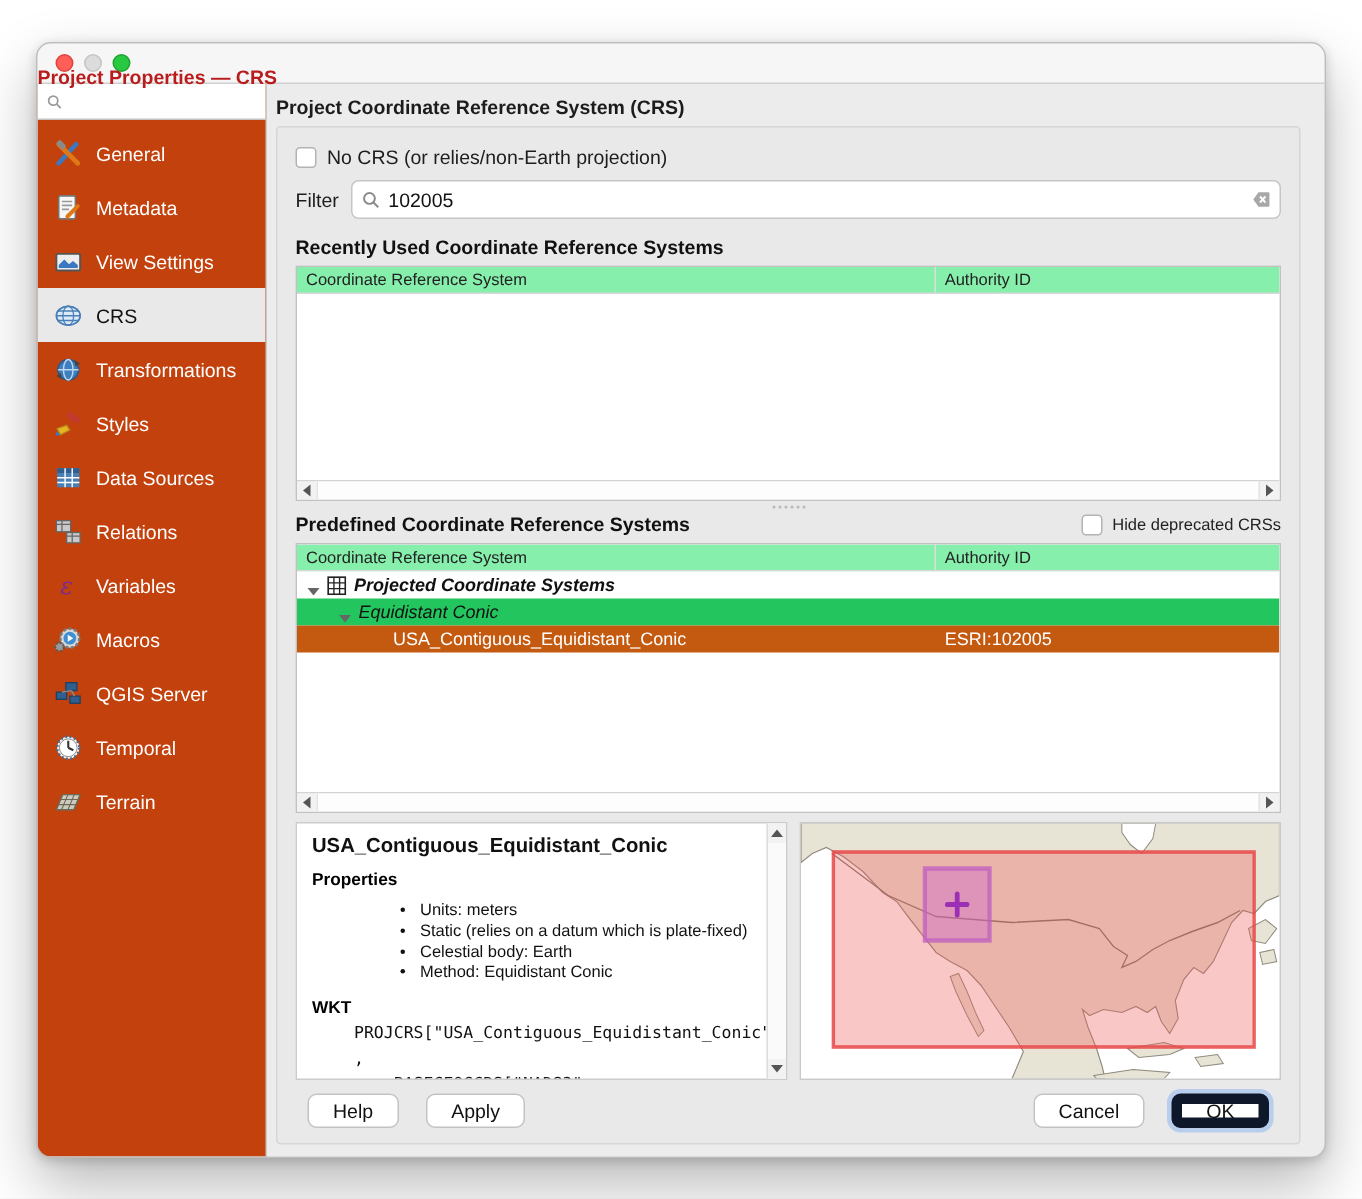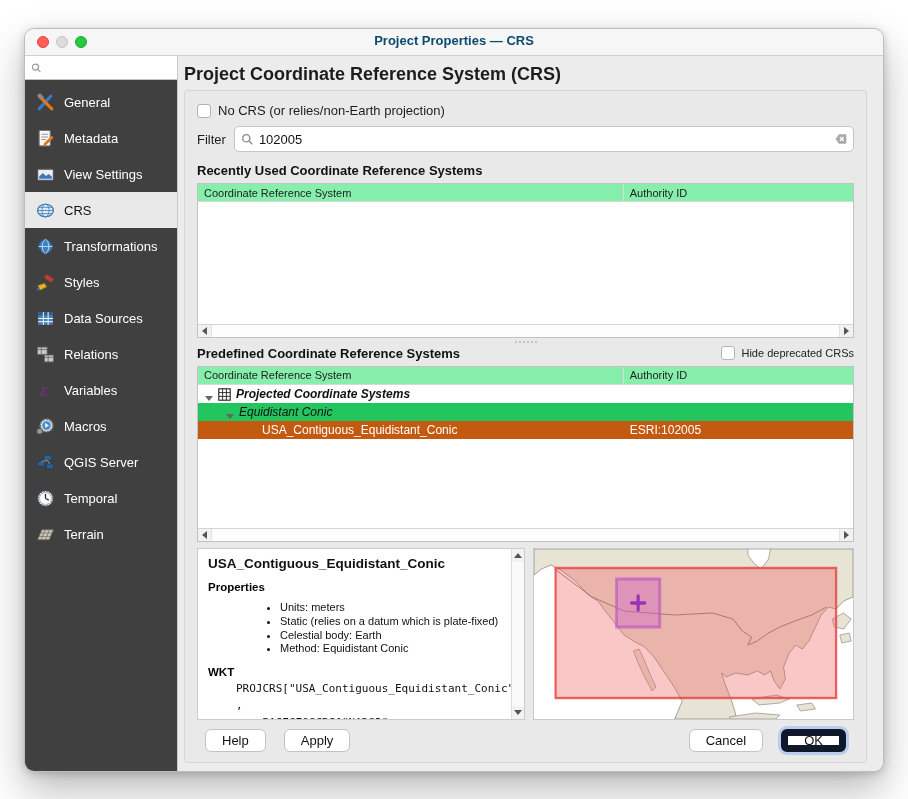--- a/index.html
+++ b/index.html
@@ -3,33 +3,33 @@
 <meta charset="utf-8">
 <style>
   * { margin:0; padding:0; box-sizing:border-box; }
   html,body { width:908px; height:799px; background:#fff; font-family:"Liberation Sans","DejaVu Sans",sans-serif; }
   .window{ position:absolute; left:24px; top:28px; width:860px; height:744px; background:#ececec;
            border-radius:10px; border:1px solid #bdbdbd; box-shadow:0 18px 40px rgba(0,0,0,.28),0 2px 8px rgba(0,0,0,.18); overflow:hidden; display:flex; flex-direction:column;}
   
   .titlebar{ height:27px; background:#f6f6f6; border-bottom:1px solid #d0d0d0; position:relative; flex:0 0 auto;}
   .lights{ position:absolute; left:12px; top:7px; display:flex; gap:7px;}
   .light{ width:12px; height:12px; border-radius:50%;}
-  .titlebar .title{ position:absolute; left:0; right:0; top:4px; text-align:center; font-size:13px; font-weight:bold; color:#0c4a6e;}
+  .titlebar .title{ position:absolute; left:0; right:0; top:15px; font-size:13px; font-weight:bold; color:#b91c1c;}
   
   .main{ flex:1; display:flex; min-height:0;}
-  .sidebar{ width:153px; background:#404040; display:flex; flex-direction:column; flex:0 0 auto; border-right:1px solid #c9c9c9;}
+  .sidebar{ width:153px; background:#c2410c; display:flex; flex-direction:column; flex:0 0 auto; border-right:1px solid #c9c9c9;}
   .side-search{ height:24px; background:#ffffff; border-bottom:1px solid #c4c4c4; display:flex; align-items:center; padding:0 6px; gap:4px;}
   .side-search input{ border:none; outline:none; width:100%; font-size:12px; background:transparent;}
   .side-items{ flex:1; overflow:hidden; padding-top:4px;}
   .side-item{ height:36px; display:flex; align-items:center; gap:9px; padding-left:10px; color:#ffffff; font-size:13px; cursor:default;}
   .side-item.selected{ background:#e9e9e9; color:#111111;}
   .side-icon{ width:20px; height:20px; flex:0 0 auto; display:flex; align-items:center; justify-content:center;}
   
   .content{ flex:1; display:flex; flex-direction:column; background:#ececec; padding:6px 16px 8px 6px; min-width:0;}
-  .page-title{ font-size:18px; font-weight:bold; color:#1c1c1c; padding:2px 0 5px 0;}
+  .page-title{ font-size:13px; font-weight:bold; color:#1c1c1c; padding:2px 0 5px 0;}
   .groupbox{ flex:1; border:1px solid #d6d6d6; background:#e9e9e9; border-radius:3px; padding:10px 12px 8px 12px; display:flex; flex-direction:column; min-height:0;}
   .row{ display:flex; align-items:center;}
   .checkbox{ width:14px; height:14px; background:#fff; border:1px solid #b3b3b3; border-radius:3px; flex:0 0 auto;}
   .nocrs-row{ gap:7px; margin:2px 0 8px 0; font-size:13px; color:#1d1d1d;}
   .filter-row{ gap:8px; margin-bottom:9px; font-size:13px; color:#1d1d1d;}
   .searchfield{ flex:1; height:26px; background:#fff; border:1px solid #c6c6c6; border-radius:5px; display:flex; align-items:center; padding:0 6px; gap:5px;}
   .searchfield .value{ flex:1; font-size:13px; color:#111;}
   .section-title{ font-size:13px; font-weight:bold; color:#111; margin:2px 0 5px 0;}
   .hidedep{ margin-left:auto; display:flex; align-items:center; gap:6px; font-size:11px; color:#222; font-weight:normal;}
   

